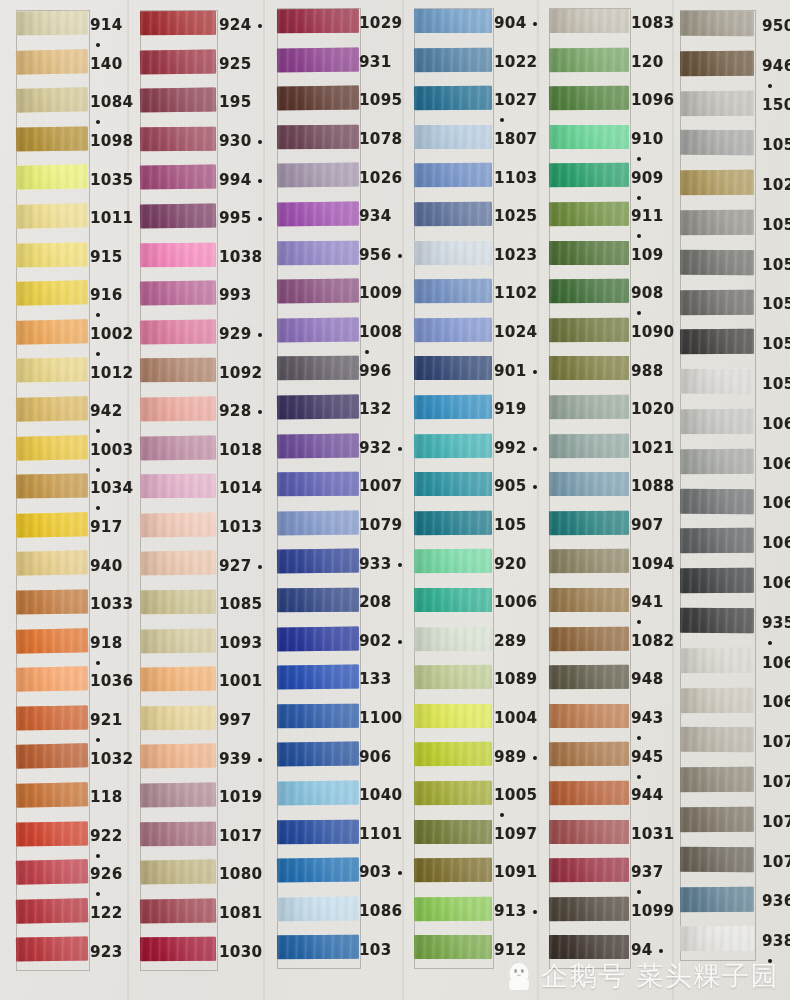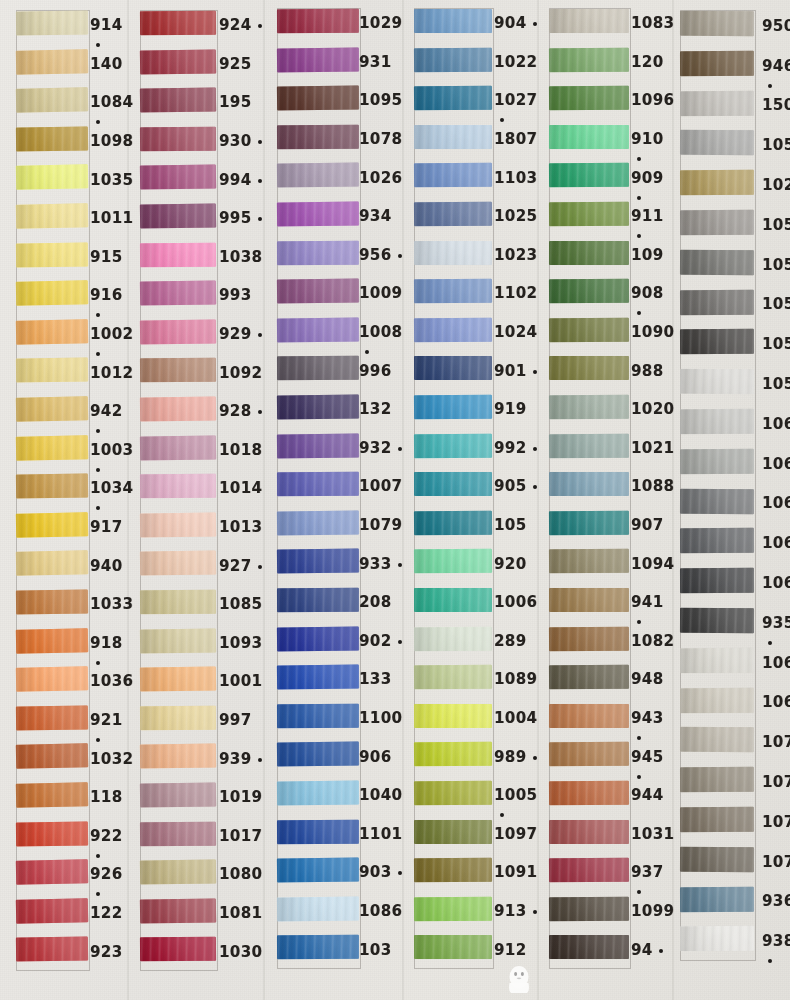--- a/index.html
+++ b/index.html
@@ -1041,13 +1041,14 @@
   </div>
 
 <div id="watermark">
   <svg class="penguin" viewBox="0 0 26 30">
     <ellipse cx="13" cy="13" rx="9.5" ry="11" fill="#ffffff" opacity="0.95"></ellipse>
     <path d="M3.5 19 Q2 27 5 29 L21 29 Q24 27 22.5 19 Z" fill="#ffffff" opacity="0.95"></path>
     <ellipse cx="9.6" cy="10" rx="1.5" ry="2.1" fill="#9b9b9b"></ellipse>
     <ellipse cx="16.4" cy="10" rx="1.5" ry="2.1" fill="#9b9b9b"></ellipse>
     <path d="M10.5 14 Q13 16.5 15.5 14 Q13 13 10.5 14 Z" fill="#c9c9c9"></path>
   </svg>
+  <span class="wm-text">企鹅号 菜头粿子园</span>
 </div>
 
 </body></html>

